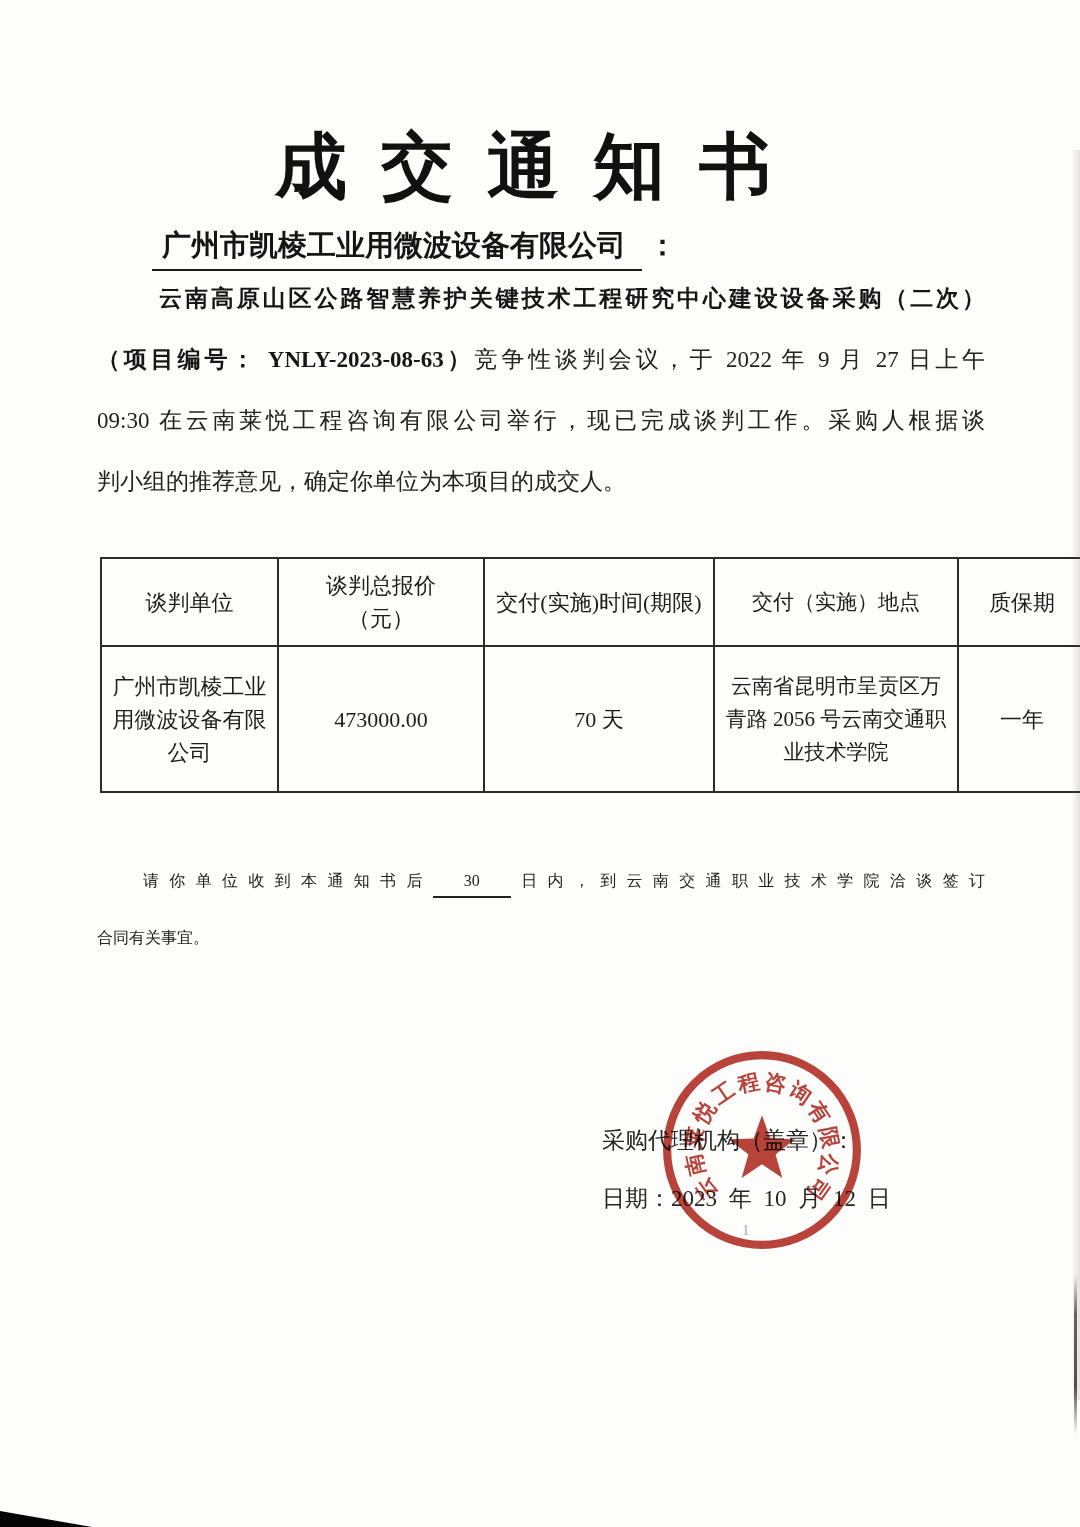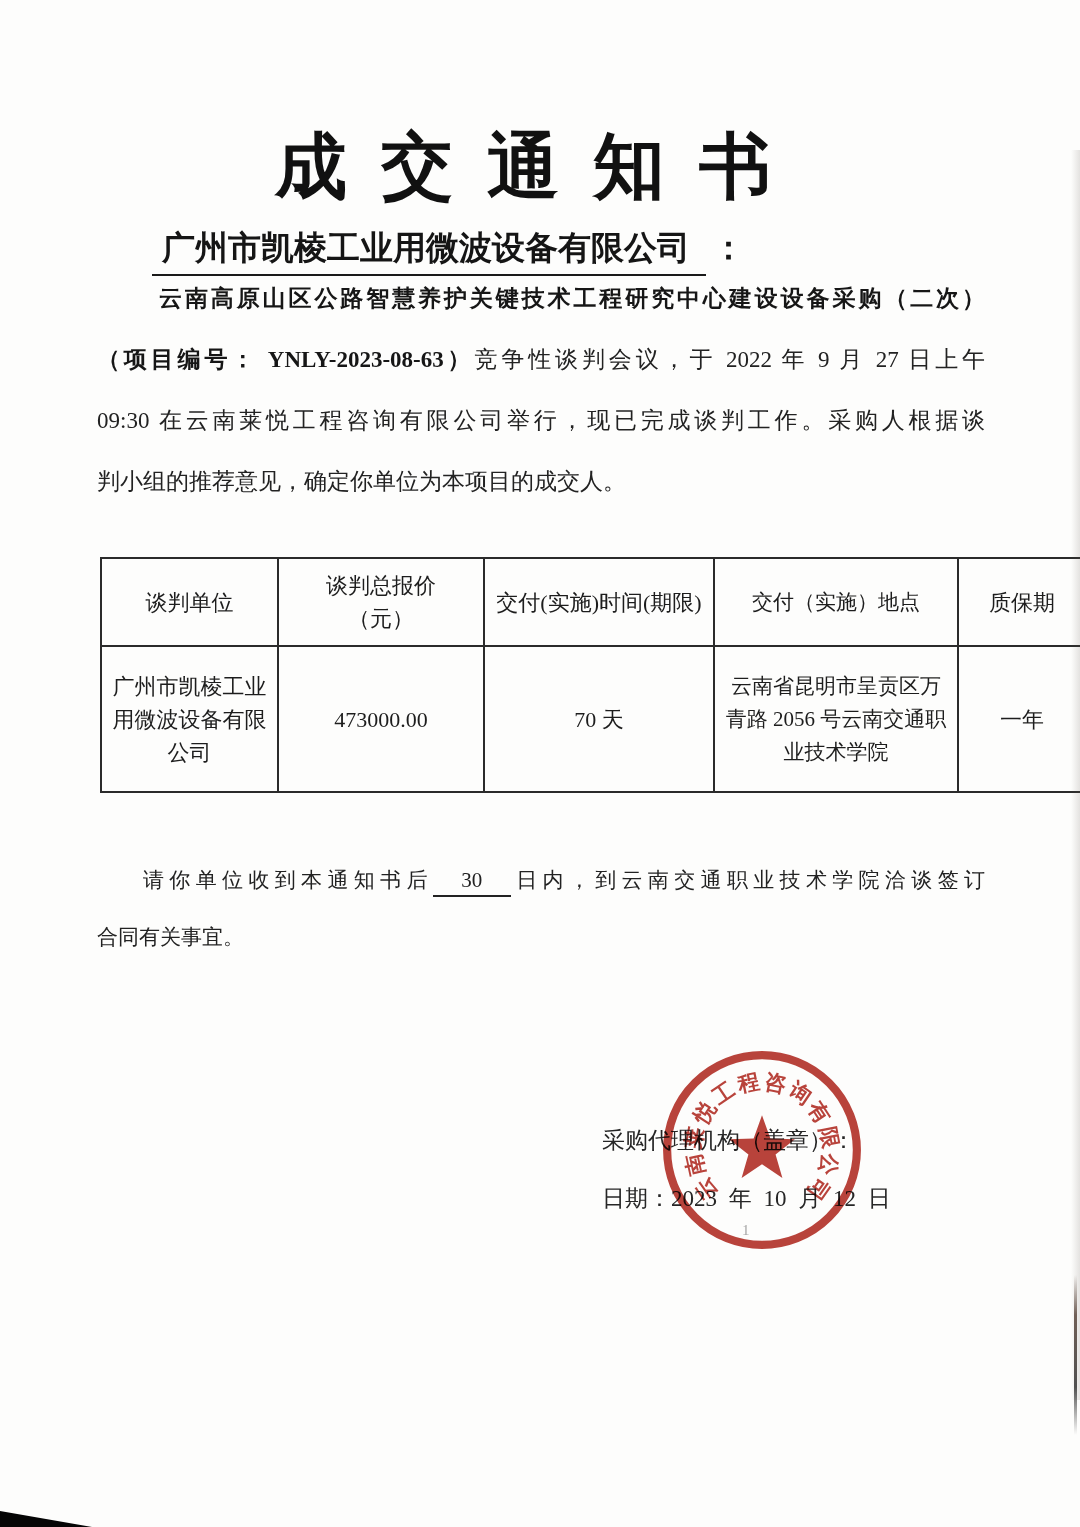--- a/index.html
+++ b/index.html
@@ -10,21 +10,21 @@
     color:#1f1f1f;
   }
   
   .doc-title{
     position:absolute;top:112px;left:0;width:100%;box-sizing:border-box;
     text-align:center;
     font-size:72px;font-weight:900;letter-spacing:34px;line-height:110px;
     color:#111;
   }
   
-  .addressee{position:absolute;top:226px;left:152px;font-size:33px;font-weight:bold;color:#151515;}
+  .addressee{position:absolute;top:226px;left:152px;font-size:29px;font-weight:bold;color:#151515;}
   .addressee .uname{border-bottom:2px solid #1a1a1a;padding:0 16px 3px 10px;display:inline-block;}
   .addressee .colon{margin-left:6px;}
   
   .para1{position:absolute;top:268px;left:97px;width:888px;font-size:23px;color:#222;}
   .para1 .line{height:61px;line-height:61px;text-align:justify;text-justify:inter-ideograph;}
   .para1 .line.fill{text-align-last:justify;}
   .para1 .ind{text-indent:62px;}
   .b{font-weight:bold;color:#161616;}
   
   table.award{
@@ -33,21 +33,21 @@
     font-size:22px;color:#1d1d1d;
   }
   table.award td,table.award th{
     border:2px solid #2b2b2b;text-align:center;vertical-align:middle;
     padding:4px 9px;font-weight:normal;line-height:33px;white-space:pre-line;
   }
   tr.hdr{height:88px;}
   tr.body-row{height:146px;}
   .c1{width:157px;}.c2{width:186px;}.c3{width:210px;}.c4{width:224px;font-size:21px;margin-top:24px;}.c5{width:108px;}
   
-  .para2{position:absolute;top:852px;left:97px;width:888px;font-size:21px;color:#222;}
+  .para2{position:absolute;top:852px;left:97px;width:888px;font-size:16px;color:#222;}
   .para2 .line{height:57px;line-height:57px;text-align:justify;}
   .para2 .line.fill{text-align-last:justify;}
   .para2 .ind{text-indent:46px;}
   .days{
     display:inline-block;min-width:78px;text-align:center;text-align-last:center;
     border-bottom:2px solid #222;line-height:30px;text-indent:0;
   }
   
   .sign{position:absolute;top:1112px;left:602px;font-size:23px;line-height:58px;color:#262626;white-space:nowrap;word-spacing:6px;}
   

